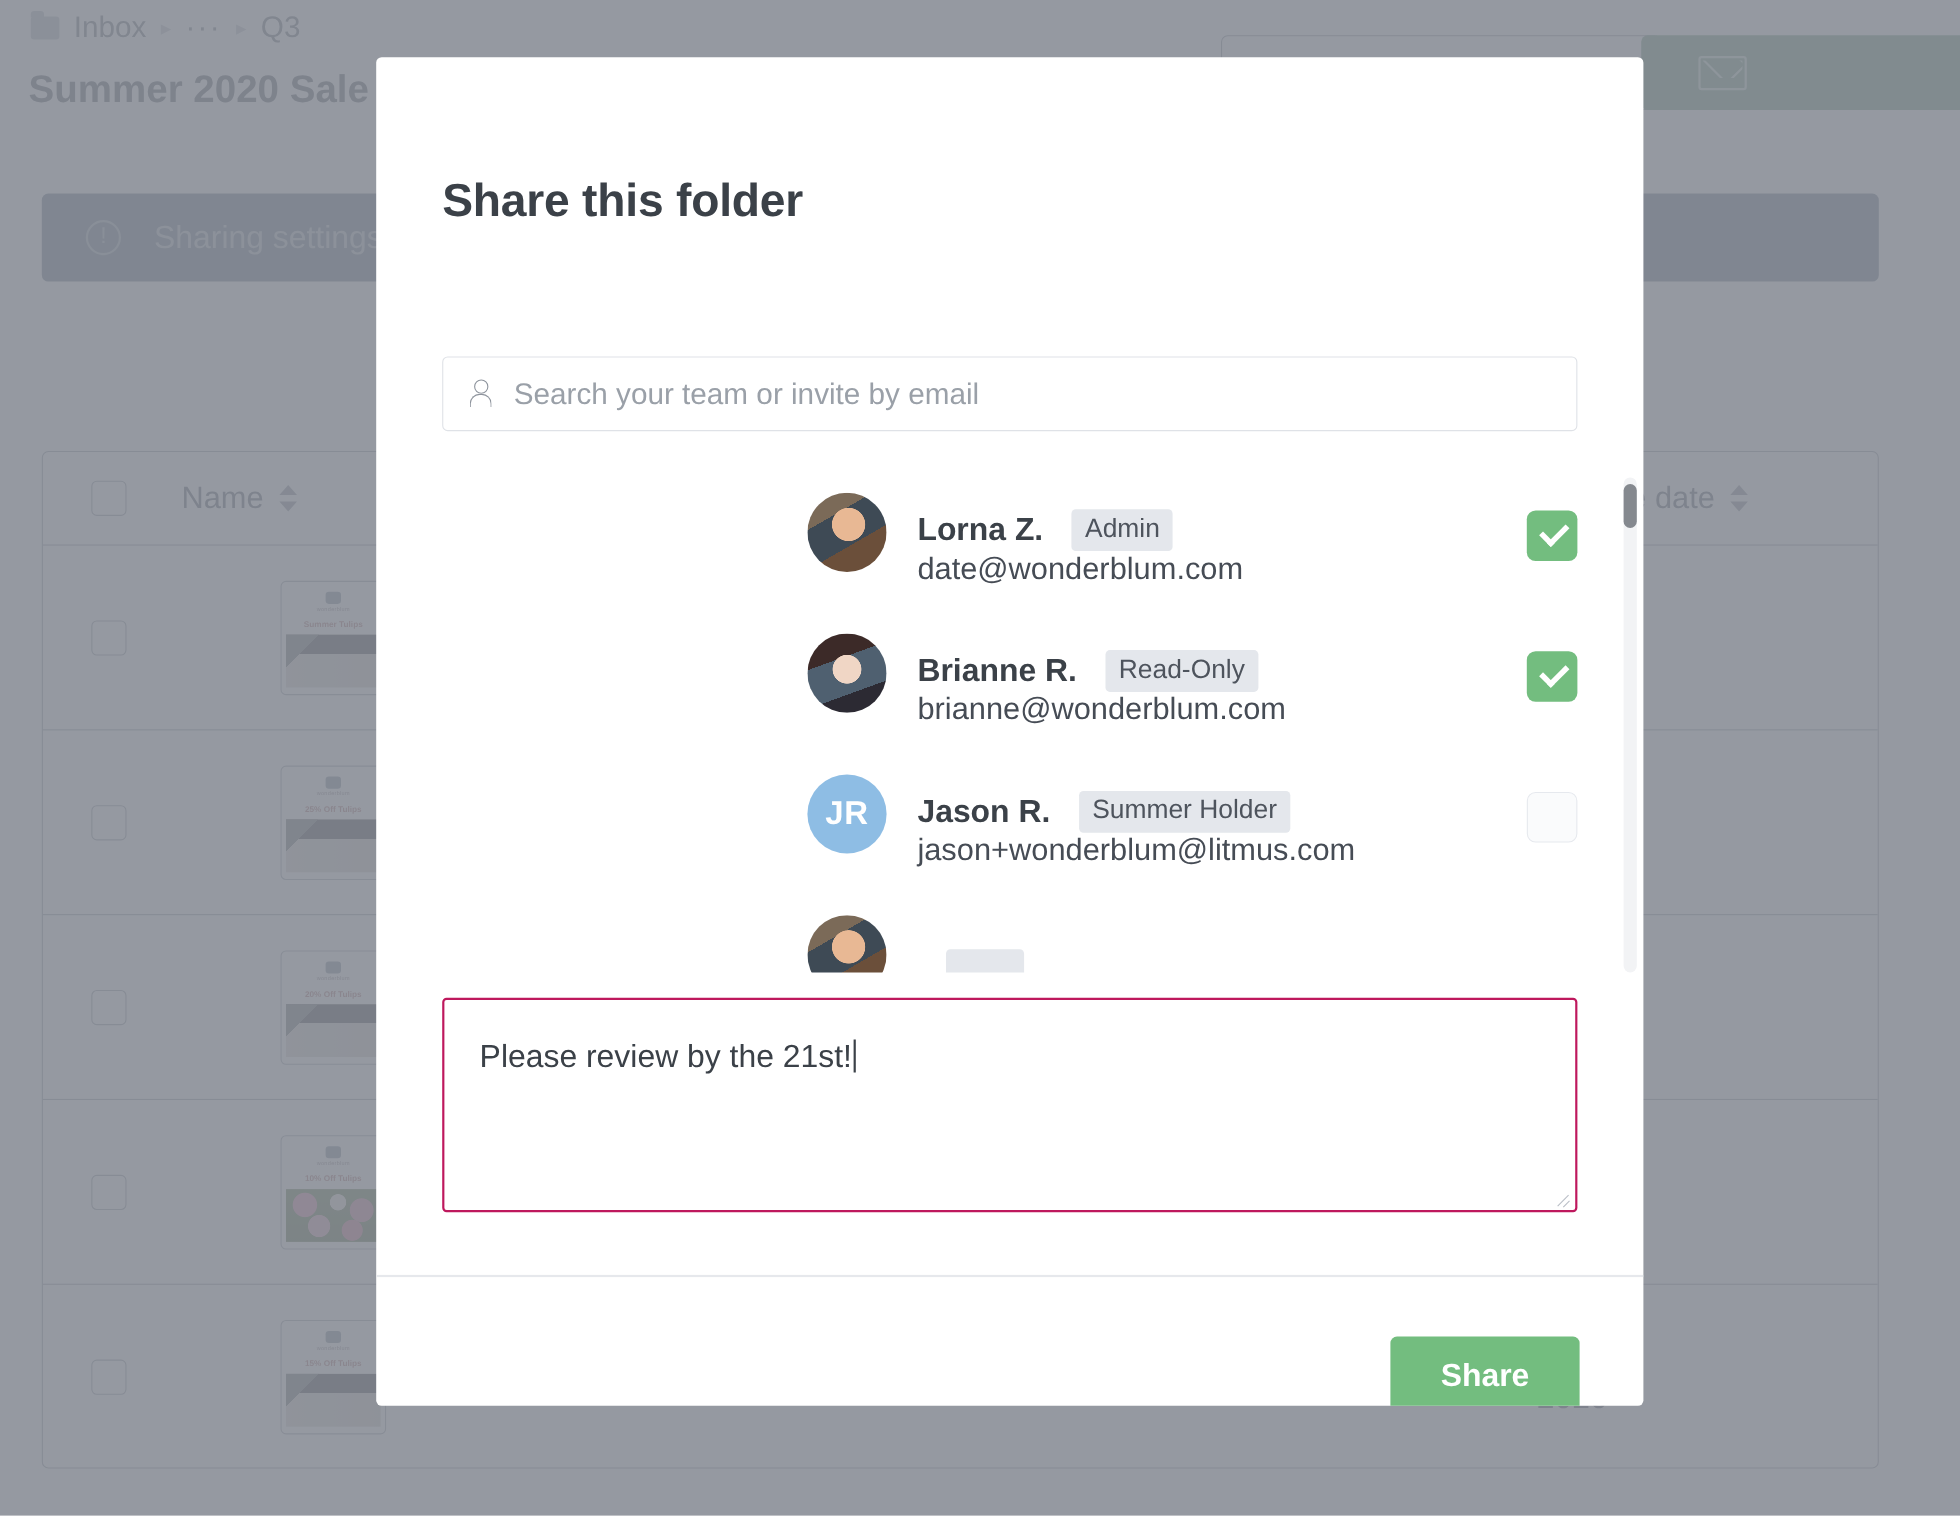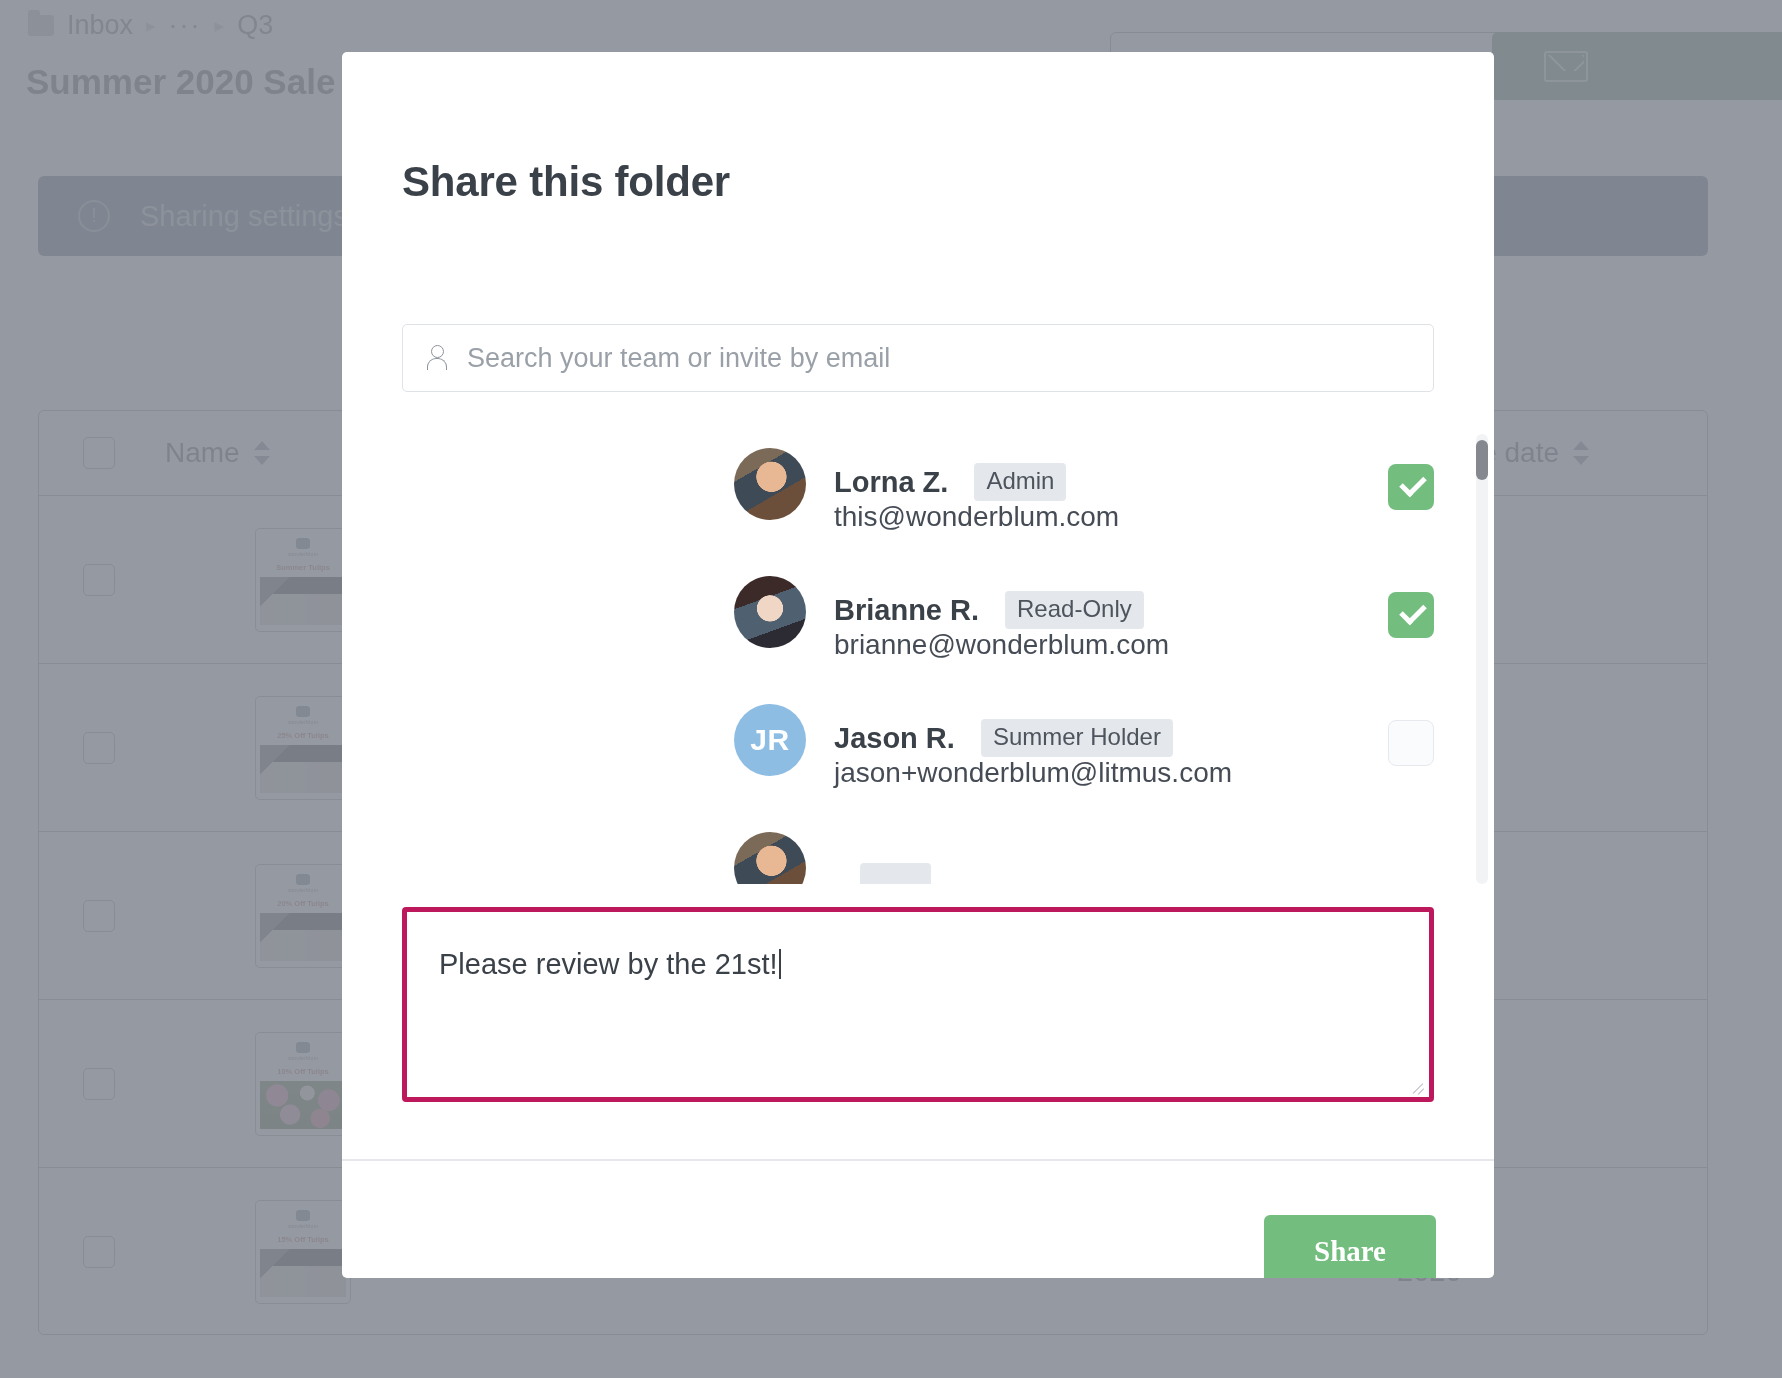--- a/index.html
+++ b/index.html
@@ -276,21 +276,21 @@
     width: 12px; height: 450px; background: #f2f3f5; border-radius: 6px;
   }
   .scroll-thumb {
     position: absolute; right: 6px; top: 388px;
     width: 12px; height: 40px; background: #85898f; border-radius: 6px;
   }
 
   .message-box {
     position: absolute; left: 60px; top: 855px;
     width: 1032px; height: 195px;
-    border: 5px solid #be185d; border-radius: 4px;
+    border: 2px solid #be185d; border-radius: 4px;
     background: #fff;
     padding-left: 32px;
   }
   .message-text {
     position: absolute; left: 32px; top: 36px;
     font-size: 29px; color: #3b4148; font-weight: 500;
   }
   .caret {
     display:inline-block; width:2px; height:30px; background:#3b4148;
     vertical-align:-5px; margin-left:1px;
@@ -306,21 +306,21 @@
 
   .modal-divider {
     position: absolute; left: 0; top: 1107px; width: 1152px; height: 2px;
     background: #e6e8ec;
   }
   .share-button {
     position: absolute; right: 58px; top: 1163px;
     width: 172px; height: 72px; background: #73bd7f;
     border: none; border-radius: 6px;
     color: #ffffff; font-size: 29px; font-weight: bold;
-    font-family: Liberation Serif, serif;
+    font-family: Liberation Sans, sans-serif;
     cursor: pointer;
   }
 </style>
 </head>
 <body>
 
 <div id="app-background">
 
   <div class="bg-topbar">
     <div class="breadcrumb">
@@ -460,21 +460,21 @@
 
   <div class="people-scroll">
 
     <div class="person-row">
       <span class="avatar img-lorna"></span>
       <span class="person-info">
         <span class="person-line1">
           <span class="person-name">Lorna Z.</span>
           <span class="role-badge">Admin</span>
         </span>
-        <span class="person-email">this@wonderblum.com</span>
+        <span class="person-email">date@wonderblum.com</span>
       </span>
       <span class="check on"></span>
     </div>
 
     <div class="person-row">
       <span class="avatar img-brianne"></span>
       <span class="person-info">
         <span class="person-line1">
           <span class="person-name">Brianne R.</span>
           <span class="role-badge">Read-Only</span>

